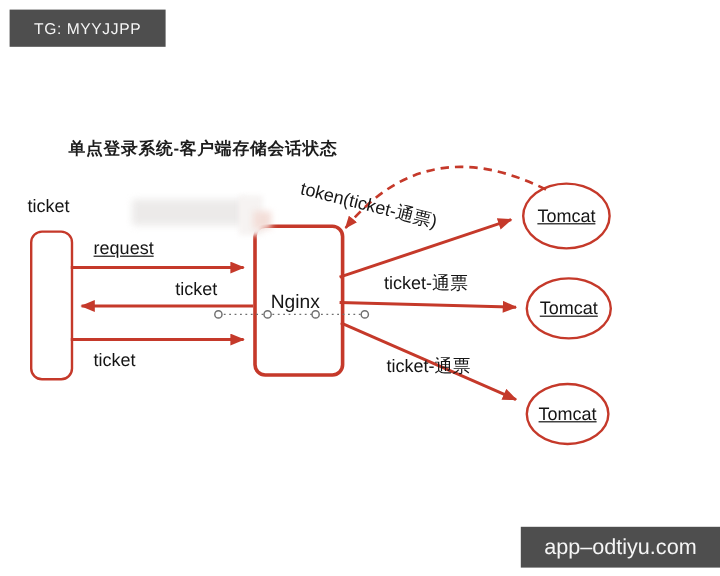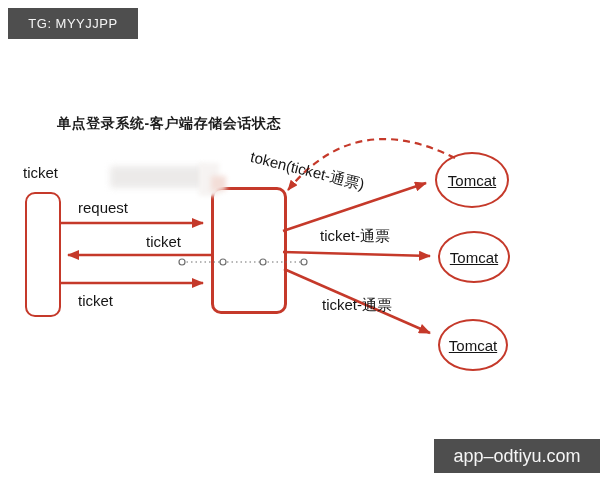--- a/index.html
+++ b/index.html
@@ -35,21 +35,21 @@
   .t2{left:438px;top:231px;width:68px;height:48px;}
   .t3{left:438px;top:319px;width:66px;height:48px;}
   .canvas{position:absolute;left:0;top:0;z-index:2;}
   .red-line{stroke:var(--red);stroke-width:2.5;fill:none;}
   .dashed-arc{stroke:var(--red);stroke-width:2.2;fill:none;stroke-dasharray:7 5;}
   .dotted-line{stroke:var(--dotted-gray);stroke-width:1;stroke-dasharray:1.5 3;fill:none;}
   .dot-circle{fill:#fff;stroke:var(--dotted-gray);stroke-width:1.2;}
   #arrowhead path{fill:var(--red);}
   .lbl{position:absolute;font-size:15px;color:#151515;white-space:nowrap;z-index:3;}
   .lbl-client{left:23px;top:164px;}
-  .lbl-request{left:78px;top:199px;}
+  .lbl-request{left:78px;top:199px;text-decoration:underline;}
   .lbl-ticket-return{left:146px;top:233px;}
   .lbl-ticket-send{left:78px;top:292px;}
   .lbl-nginx{left:211px;top:244px;width:70px;text-align:center;font-size:16px;}
   .lbl-token{left:253px;top:148px;transform:rotate(14deg);transform-origin:left top;}
   .lbl-ticket-mid{left:320px;top:227px;}
   .lbl-ticket-bottom{left:322px;top:296px;}
   .blur-a{position:absolute;left:110px;top:166px;width:96px;height:22px;background:#e9e7e6;filter:blur(3px);opacity:.85;border-radius:3px;z-index:4;}
   .blur-b{position:absolute;left:199px;top:163px;width:20px;height:33px;background:#f6f3f2;filter:blur(2px);z-index:4;}
   .blur-c{position:absolute;left:211px;top:176px;width:15px;height:15px;background:#f3ded8;filter:blur(2.5px);z-index:4;}
 </style>
@@ -97,20 +97,21 @@
     <path class="dashed-arc" d="M455,158 Q355,108 288,190" marker-end="url(#arrowhead)"></path>
 
     <line class="dotted-line" x1="182" y1="262" x2="304" y2="262"></line>
     <circle class="dot-circle" cx="182" cy="262" r="3"></circle>
     <circle class="dot-circle" cx="223" cy="262" r="3"></circle>
     <circle class="dot-circle" cx="263" cy="262" r="3"></circle>
     <circle class="dot-circle" cx="304" cy="262" r="3"></circle>
   </svg>
 
   <div class="lbl lbl-client">ticket</div>
+  <div class="lbl lbl-nginx">Nginx</div>
   <div class="lbl lbl-request">request</div>
   <div class="lbl lbl-ticket-return">ticket</div>
   <div class="lbl lbl-ticket-send">ticket</div>
   <div class="lbl lbl-token">token(ticket-通票)</div>
   <div class="lbl lbl-ticket-mid">ticket-通票</div>
   <div class="lbl lbl-ticket-bottom">ticket-通票</div>
 
   <div class="blur-a"></div>
   <div class="blur-b"></div>
   <div class="blur-c"></div>

